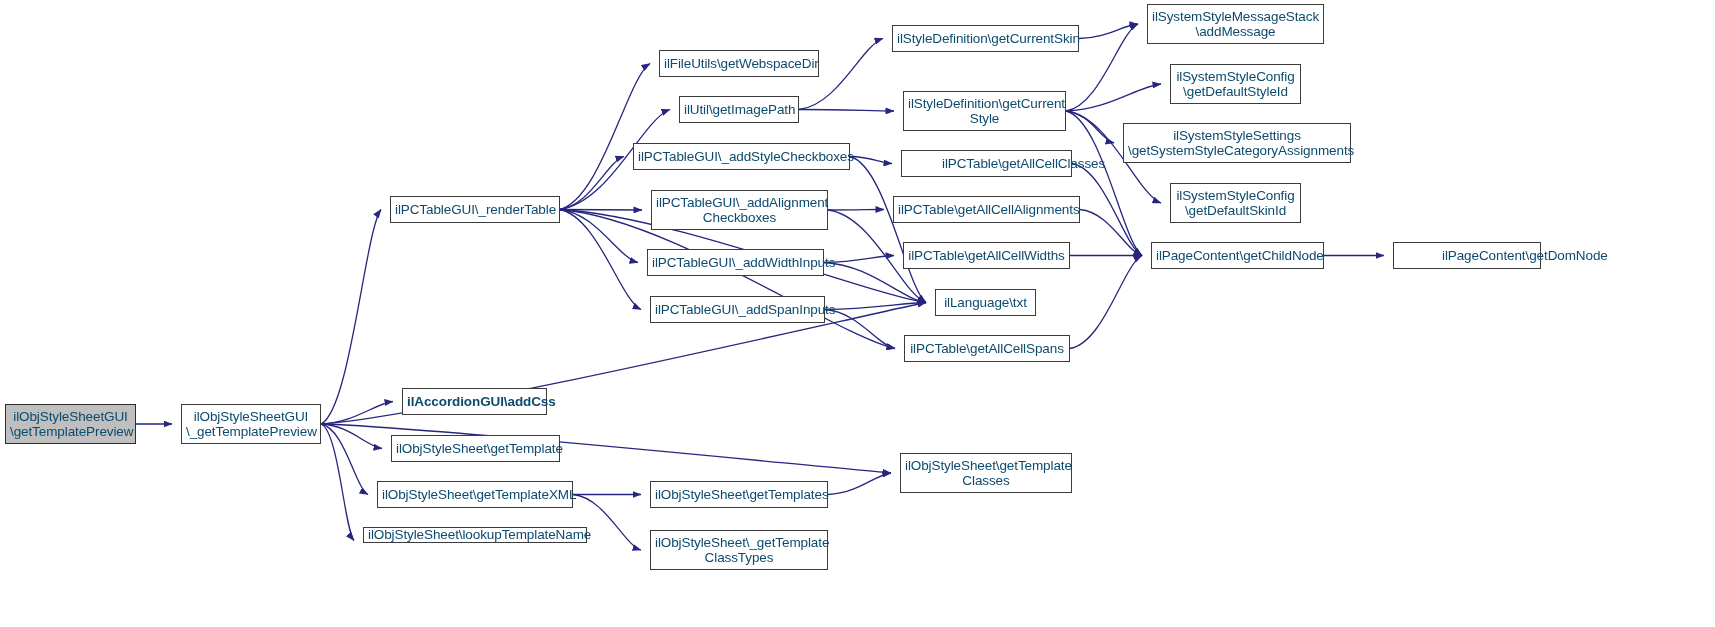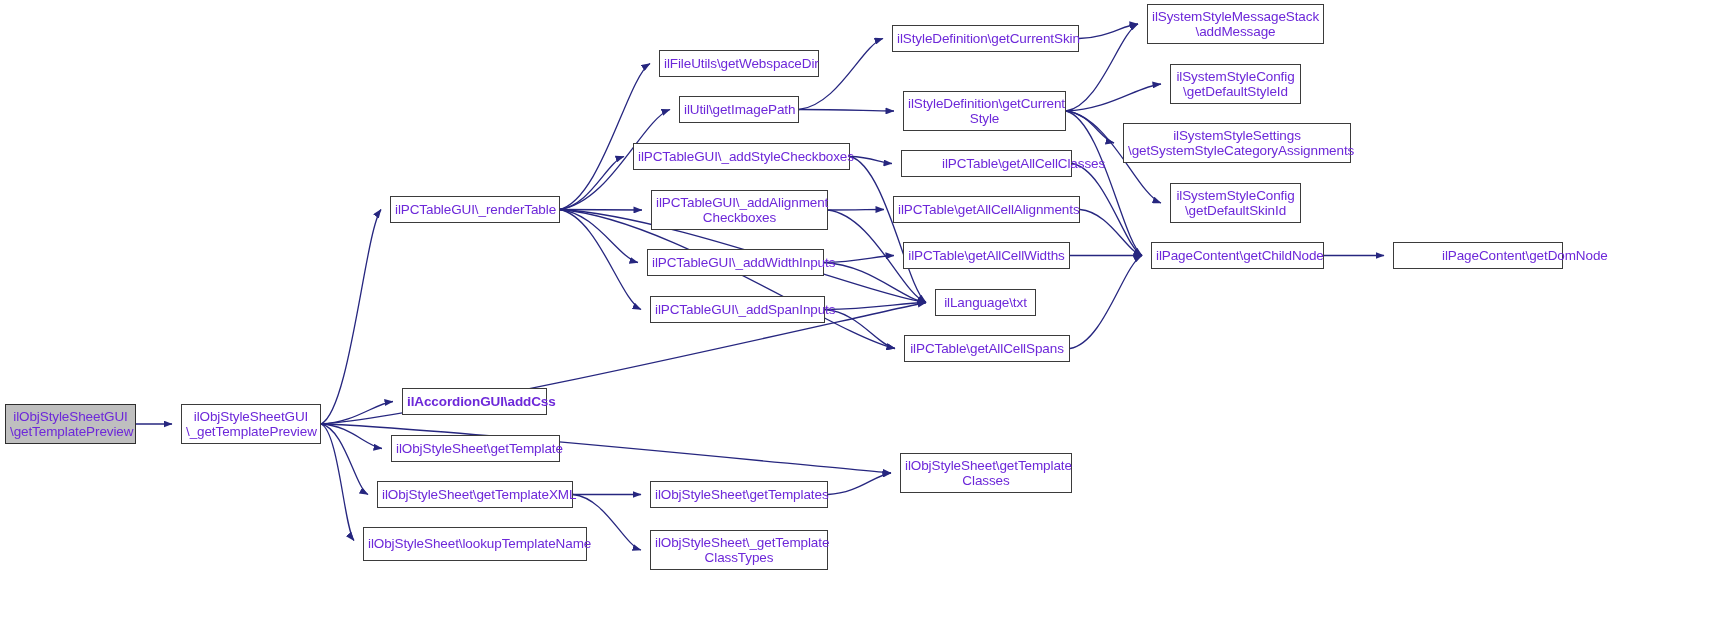--- a/index.html
+++ b/index.html
@@ -13,21 +13,21 @@
   #edges{position:absolute;left:0;top:0;width:1715px;height:627px;}
   .node{
     position:absolute;
     box-sizing:border-box;
     border:1px solid #3b3b3b;
     background:#ffffff;
     display:flex;
     align-items:center;
     justify-content:center;
     text-align:center;
-    color:#6d28d9;
+    color:#0c4a6e;
     font-size:13.5px;
     line-height:15.5px;
     letter-spacing:-0.1px;
     white-space:pre-line;
     padding:0 4px;
   }
   .node.current{
     background:#bfbfbf;
     border-color:#2e2e2e;
   }
@@ -107,24 +107,24 @@
       <div class="node" style="left: 904px; top: 335px; width: 166px; height: 27px;"><span class="lbl">ilPCTable\getAllCellSpans</span></div>
       <div class="node" style="left: 1147px; top: 4px; width: 177px; height: 40px;"><span class="lbl">ilSystemStyleMessageStack
 \addMessage</span></div>
       <div class="node" style="left: 1170px; top: 64px; width: 131px; height: 40px;"><span class="lbl">ilSystemStyleConfig
 \getDefaultStyleId</span></div>
       <div class="node" style="left: 1123px; top: 123px; width: 228px; height: 40px;"><span class="lbl">ilSystemStyleSettings
 \getSystemStyleCategoryAssignments</span></div>
       <div class="node" style="left: 1170px; top: 183px; width: 131px; height: 40px;"><span class="lbl">ilSystemStyleConfig
 \getDefaultSkinId</span></div>
       <div class="node" style="left: 1151px; top: 242px; width: 173px; height: 27px;"><span class="lbl">ilPageContent\getChildNode</span></div>
-      <div class="node" style="left: 1393px; top: 242px; width: 170px; height: 27px; padding-left: 48px;"><span class="lbl">ilPageContent\getDomNode</span></div>
+      <div class="node" style="left: 1393px; top: 242px; width: 148px; height: 27px; padding-left: 48px;"><span class="lbl">ilPageContent\getDomNode</span></div>
       <div class="node" style="left: 402px; top: 388px; width: 145px; height: 27px; font-weight: bold;"><span class="lbl">ilAccordionGUI\addCss</span></div>
       <div class="node" style="left: 391px; top: 435px; width: 169px; height: 27px;"><span class="lbl">ilObjStyleSheet\getTemplate</span></div>
       <div class="node" style="left: 377px; top: 481px; width: 196px; height: 27px;"><span class="lbl">ilObjStyleSheet\getTemplateXML</span></div>
-      <div class="node" style="left: 363px; top: 527px; width: 224px; height: 34px; justify-content: center;"><span class="lbl">ilObjStyleSheet\lookupTemplateName</span></div>
+      <div class="node" style="left: 363px; top: 527px; width: 224px; height: 16px; justify-content: center;"><span class="lbl">ilObjStyleSheet\lookupTemplateName</span></div>
       <div class="node" style="left: 650px; top: 481px; width: 178px; height: 27px;"><span class="lbl">ilObjStyleSheet\getTemplates</span></div>
       <div class="node" style="left: 650px; top: 530px; width: 178px; height: 40px;"><span class="lbl">ilObjStyleSheet\_getTemplate
 ClassTypes</span></div>
       <div class="node" style="left: 900px; top: 453px; width: 172px; height: 40px;"><span class="lbl">ilObjStyleSheet\getTemplate
 Classes</span></div>
     </div>
 </div>
 
 </body></html>

